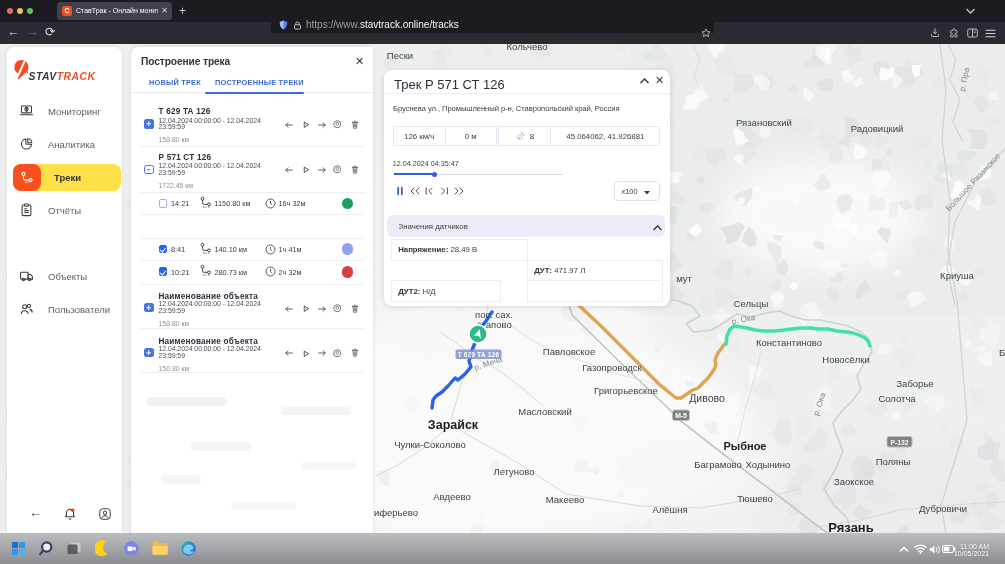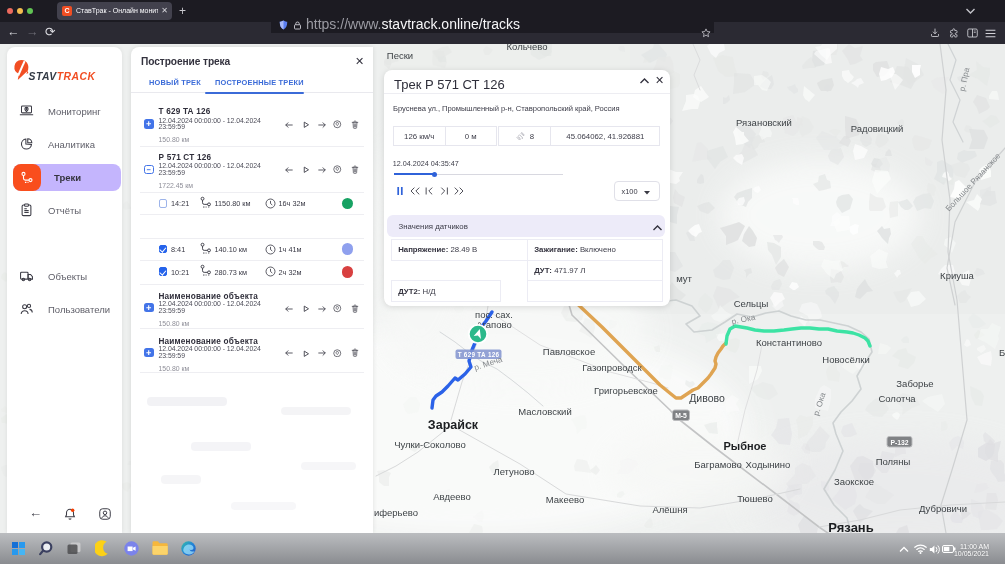--- a/index.html
+++ b/index.html
@@ -9,31 +9,31 @@
 #tabbar{position:absolute;left:0;top:0;width:1005px;height:22px;background:#1c1b22}
 .tl{position:absolute;top:8px;width:6px;height:6px;border-radius:50%}
 #tab{position:absolute;left:57px;top:2px;width:115px;height:18px;background:#42414d;border-radius:4px;color:#fbfbfe;font-size:7px;line-height:18px}
 #tab .fav{position:absolute;left:5px;top:4px;width:10px;height:10px;border-radius:2px;background:#f14e23;color:#fff;font-size:7px;font-weight:bold;text-align:center;line-height:10px}
 #tab .ttl{position:absolute;left:19px;top:0;width:82px;overflow:hidden;white-space:nowrap}
 #tab .cl{position:absolute;right:4px;top:0;font-size:8px;color:#d5d5da}
 #ntab{position:absolute;left:179px;top:3px;color:#c8c8cd;font-size:12px;line-height:16px}
 
 #toolbar{position:absolute;left:0;top:22px;width:1005px;height:22px;background:#2b2a33}
 .tbic{position:absolute;top:25px;color:#dcdce1;font-size:12.5px;line-height:14px}
-#urlbar{position:absolute;left:271px;top:16px;width:443px;height:17px;background:#1c1b22;border-radius:0;color:#f6f6f8;font-size:14px;line-height:17px}
+#urlbar{position:absolute;left:271px;top:16px;width:443px;height:17px;background:#1c1b22;border-radius:0;color:#f6f6f8;font-size:10px;line-height:17px}
 #urlbar .dim{color:#9b9ba3}
 
 #page{position:absolute;left:0;top:44px;width:1005px;height:489px;background:#eff0ef;overflow:hidden}
 #mapsvg{position:absolute;left:0;top:0}
 
 #sidebar{position:absolute;left:7px;top:3px;width:115px;height:486px;background:#fff;border-radius:8px 8px 0 0;box-shadow:0 0 4px rgba(0,0,0,.08)}
 .mi{position:absolute;left:0;width:115px;height:26px}
 .mi .lab{position:absolute;left:41px;top:50%;transform:translateY(-50%);font-size:9.5px;color:#5e5e68}
 .mi .ic{position:absolute;left:12px;top:50%;transform:translateY(-50%);width:15px;height:15px}
-#mi-active{position:absolute;left:6px;top:116.5px;width:108px;height:27px;background:#c4b5fd;border-radius:8px}
+#mi-active{position:absolute;left:6px;top:116.5px;width:108px;height:27px;background:#fde047;border-radius:8px}
 #mi-active .ibox{position:absolute;left:0;top:0;width:27.5px;height:27px;background:#f94e1d;border-radius:8px}
 #mi-active .lab{position:absolute;left:41px;top:50%;transform:translateY(-50%);font-size:9.5px;color:#35343f;font-weight:bold}
 
 #listpanel{position:absolute;left:131px;top:3px;width:242px;height:486px;background:#fff;border-radius:8px 0 0 0;box-shadow:0 0 5px rgba(0,0,0,.10);overflow:hidden}
 
 .ent-t{position:absolute;left:27.5px;font-size:8.2px;font-weight:bold;color:#2f2e3a;letter-spacing:.2px}
 .ent-d{position:absolute;left:27.5px;font-size:6.9px;color:#4c4c58;line-height:6.8px;letter-spacing:-.05px}
 .ent-k{position:absolute;left:27.5px;font-size:6.9px;color:#8f8f99}
 .pmic{position:absolute;left:13.3px;width:9.4px;height:9.4px;border-radius:2.5px;display:flex;align-items:center;justify-content:center}
 .sep{position:absolute;left:9px;width:224px;height:1px;background:#eeeef2}
@@ -716,21 +716,20 @@
     <svg class="abs" style="left:259px;top:119.5px" width="8" height="6" viewBox="0 0 8 6">
         <path d="M1 1l3 3.4L7 1z" fill="#3a3a44"></path>
       </svg>
 
     <div class="abs" style="left:2.9px;top:145.2px;width:277.9px;height:22.3px;background:#edebf9;border-radius:6px"></div>
     <div class="abs" style="left:14.5px;top:151.7px">Значения датчиков</div>
     <svg class="abs" style="left:267.5px;top:153.5px" width="11" height="8" viewBox="0 0 11 8">
         <path d="M1.5 6L5.5 2l4 4" fill="none" stroke="#33323e" stroke-width="1.4"></path>
       </svg>
     <div class="trow" style="left:7.2px;top:169px;width:137px"><span class="tpl">Напряжение:&nbsp;</span>28.49 В</div>
-    <div class="trow" style="left:143.2px;top:169px;width:136.2px"><span class="tpl">Зажигание:&nbsp;</span>Включено</div>
     <div class="trow" style="left:143.2px;top:189.7px;width:136.2px"><span class="tpl">ДУТ:&nbsp;</span>471.97 Л</div>
     <div class="trow" style="left:7.2px;top:210.4px;width:110px"><span class="tpl">ДУТ2:&nbsp;</span>Н/Д</div>
     <div class="trow" style="left:143.2px;top:210.4px;width:136.2px"></div>
   </div>
 </div>
 
 <div id="taskbar">
   <svg class="abs" style="left:11.5px;top:9px" width="13" height="13" viewBox="0 0 13 13">
       <rect x="0" y="0" width="6" height="6" fill="#1570d6"></rect>
       <rect x="7" y="0" width="6" height="6" fill="#2899ee"></rect>

